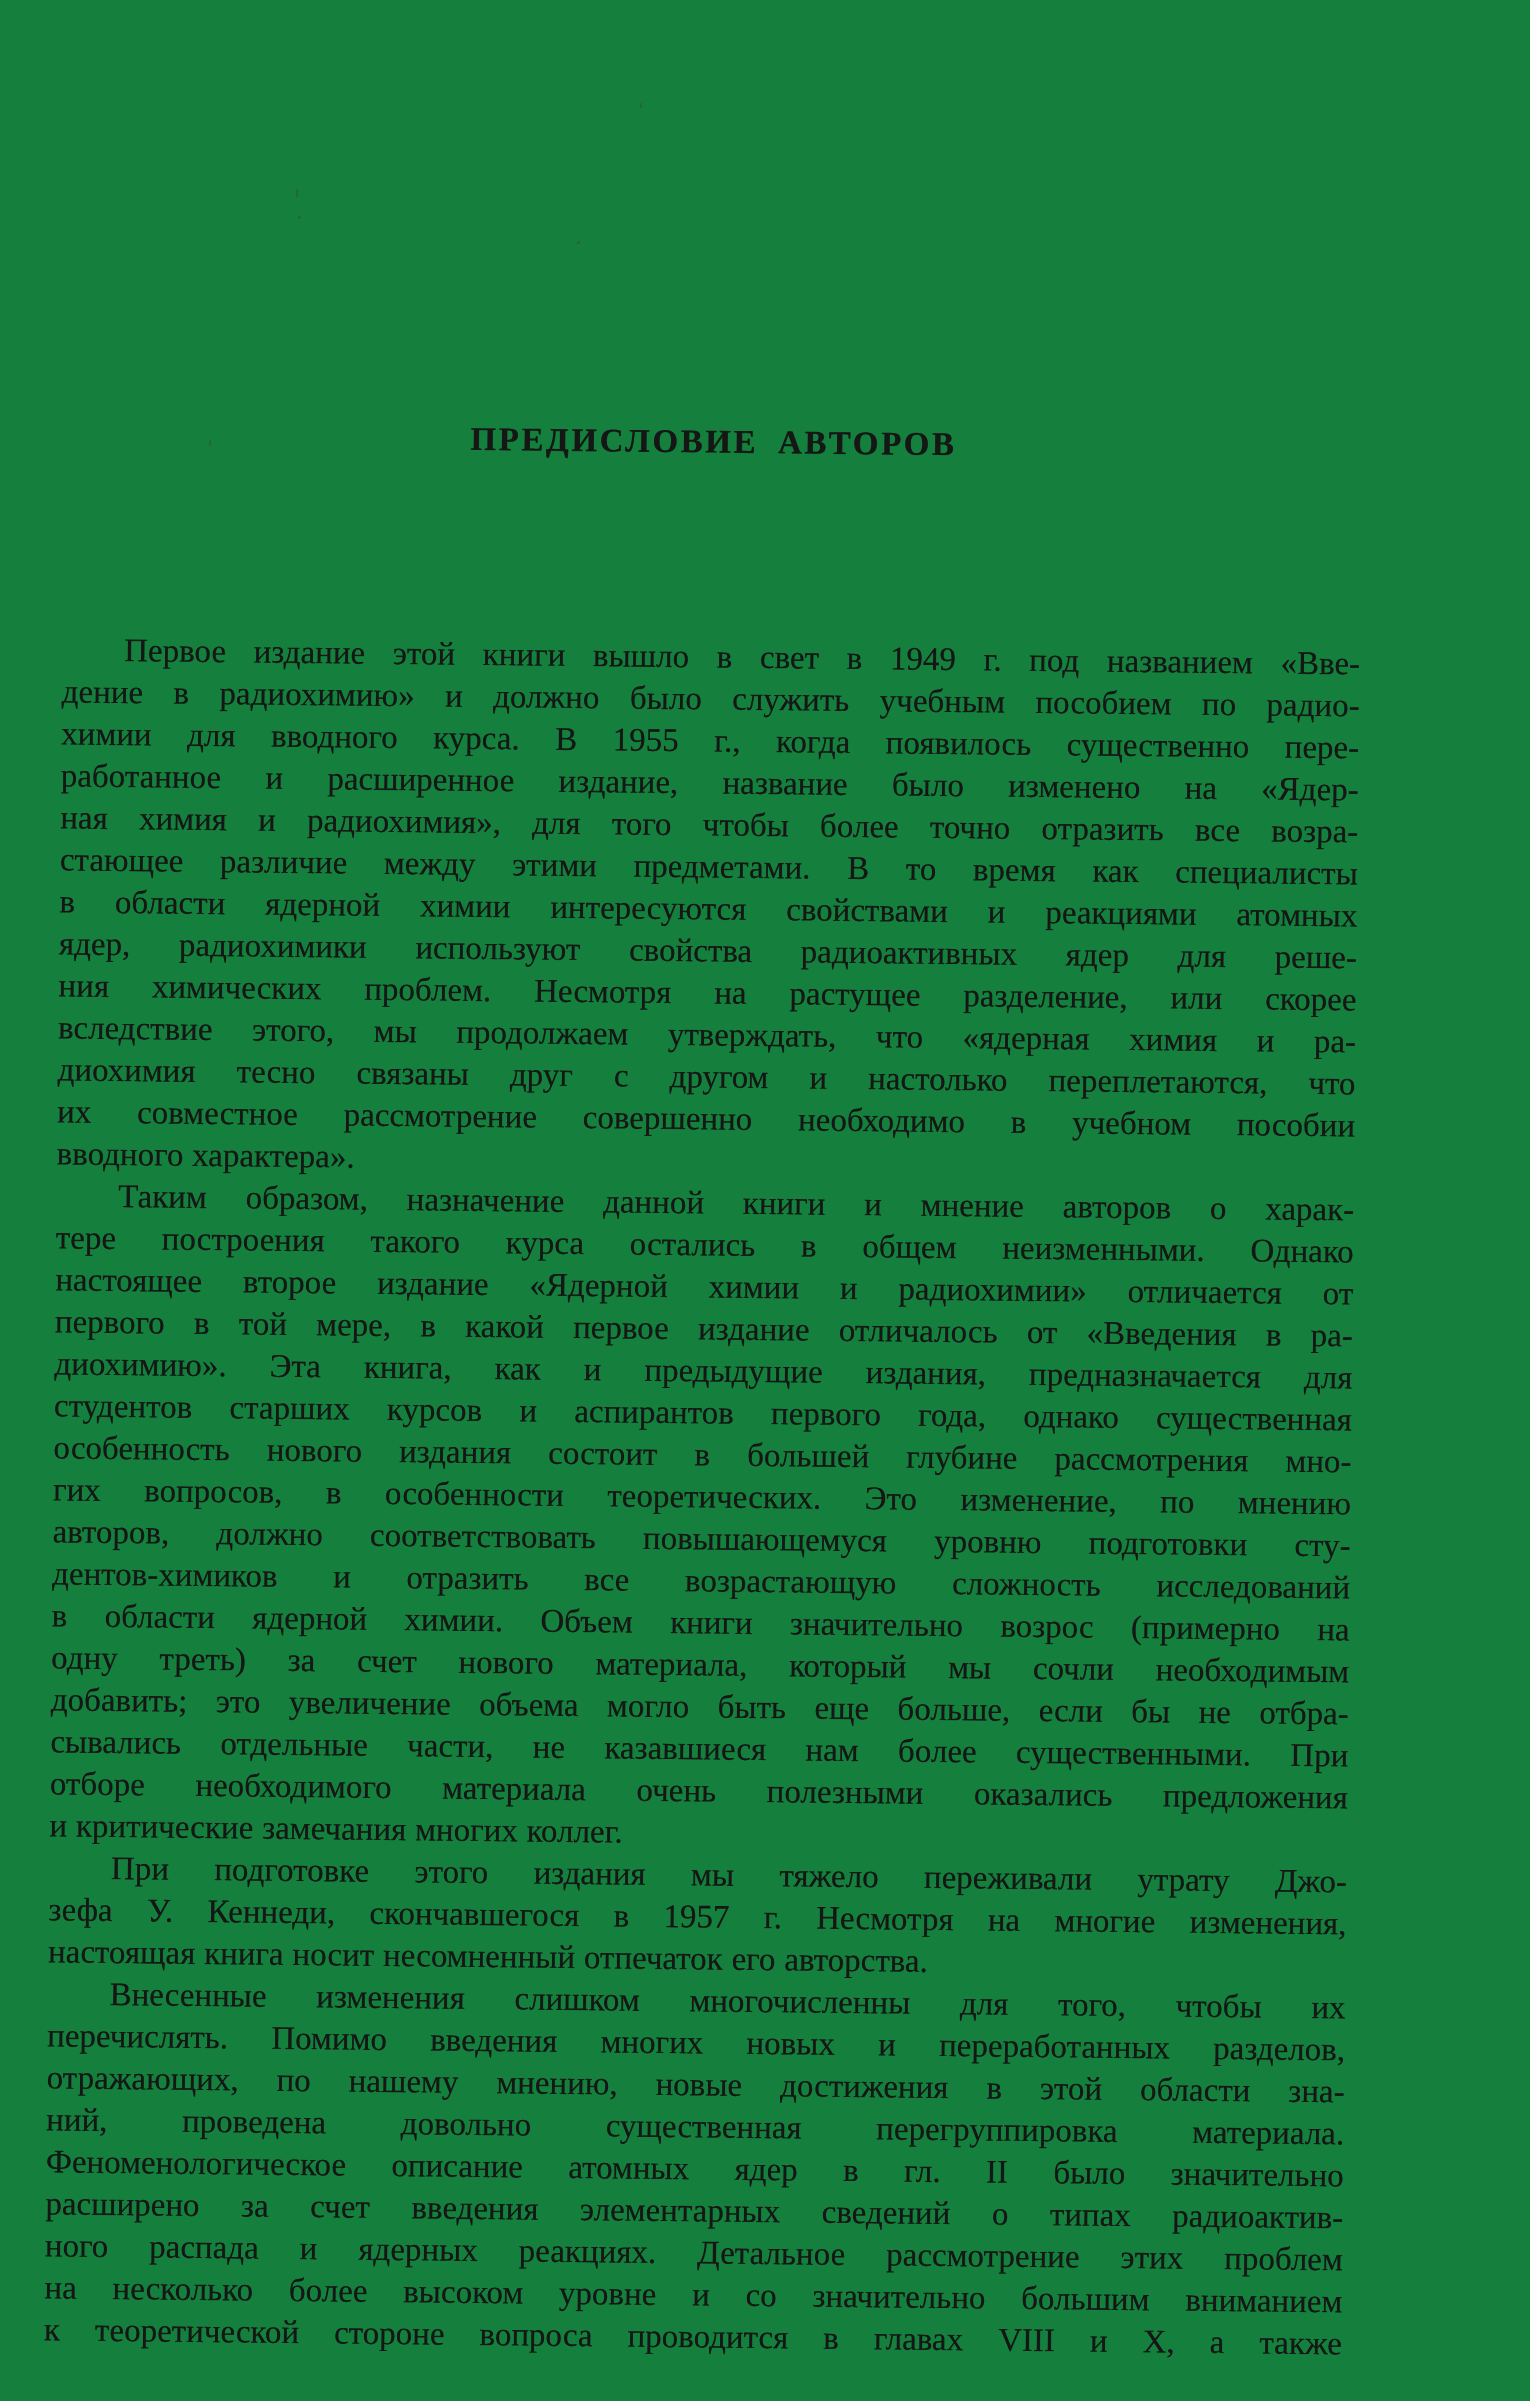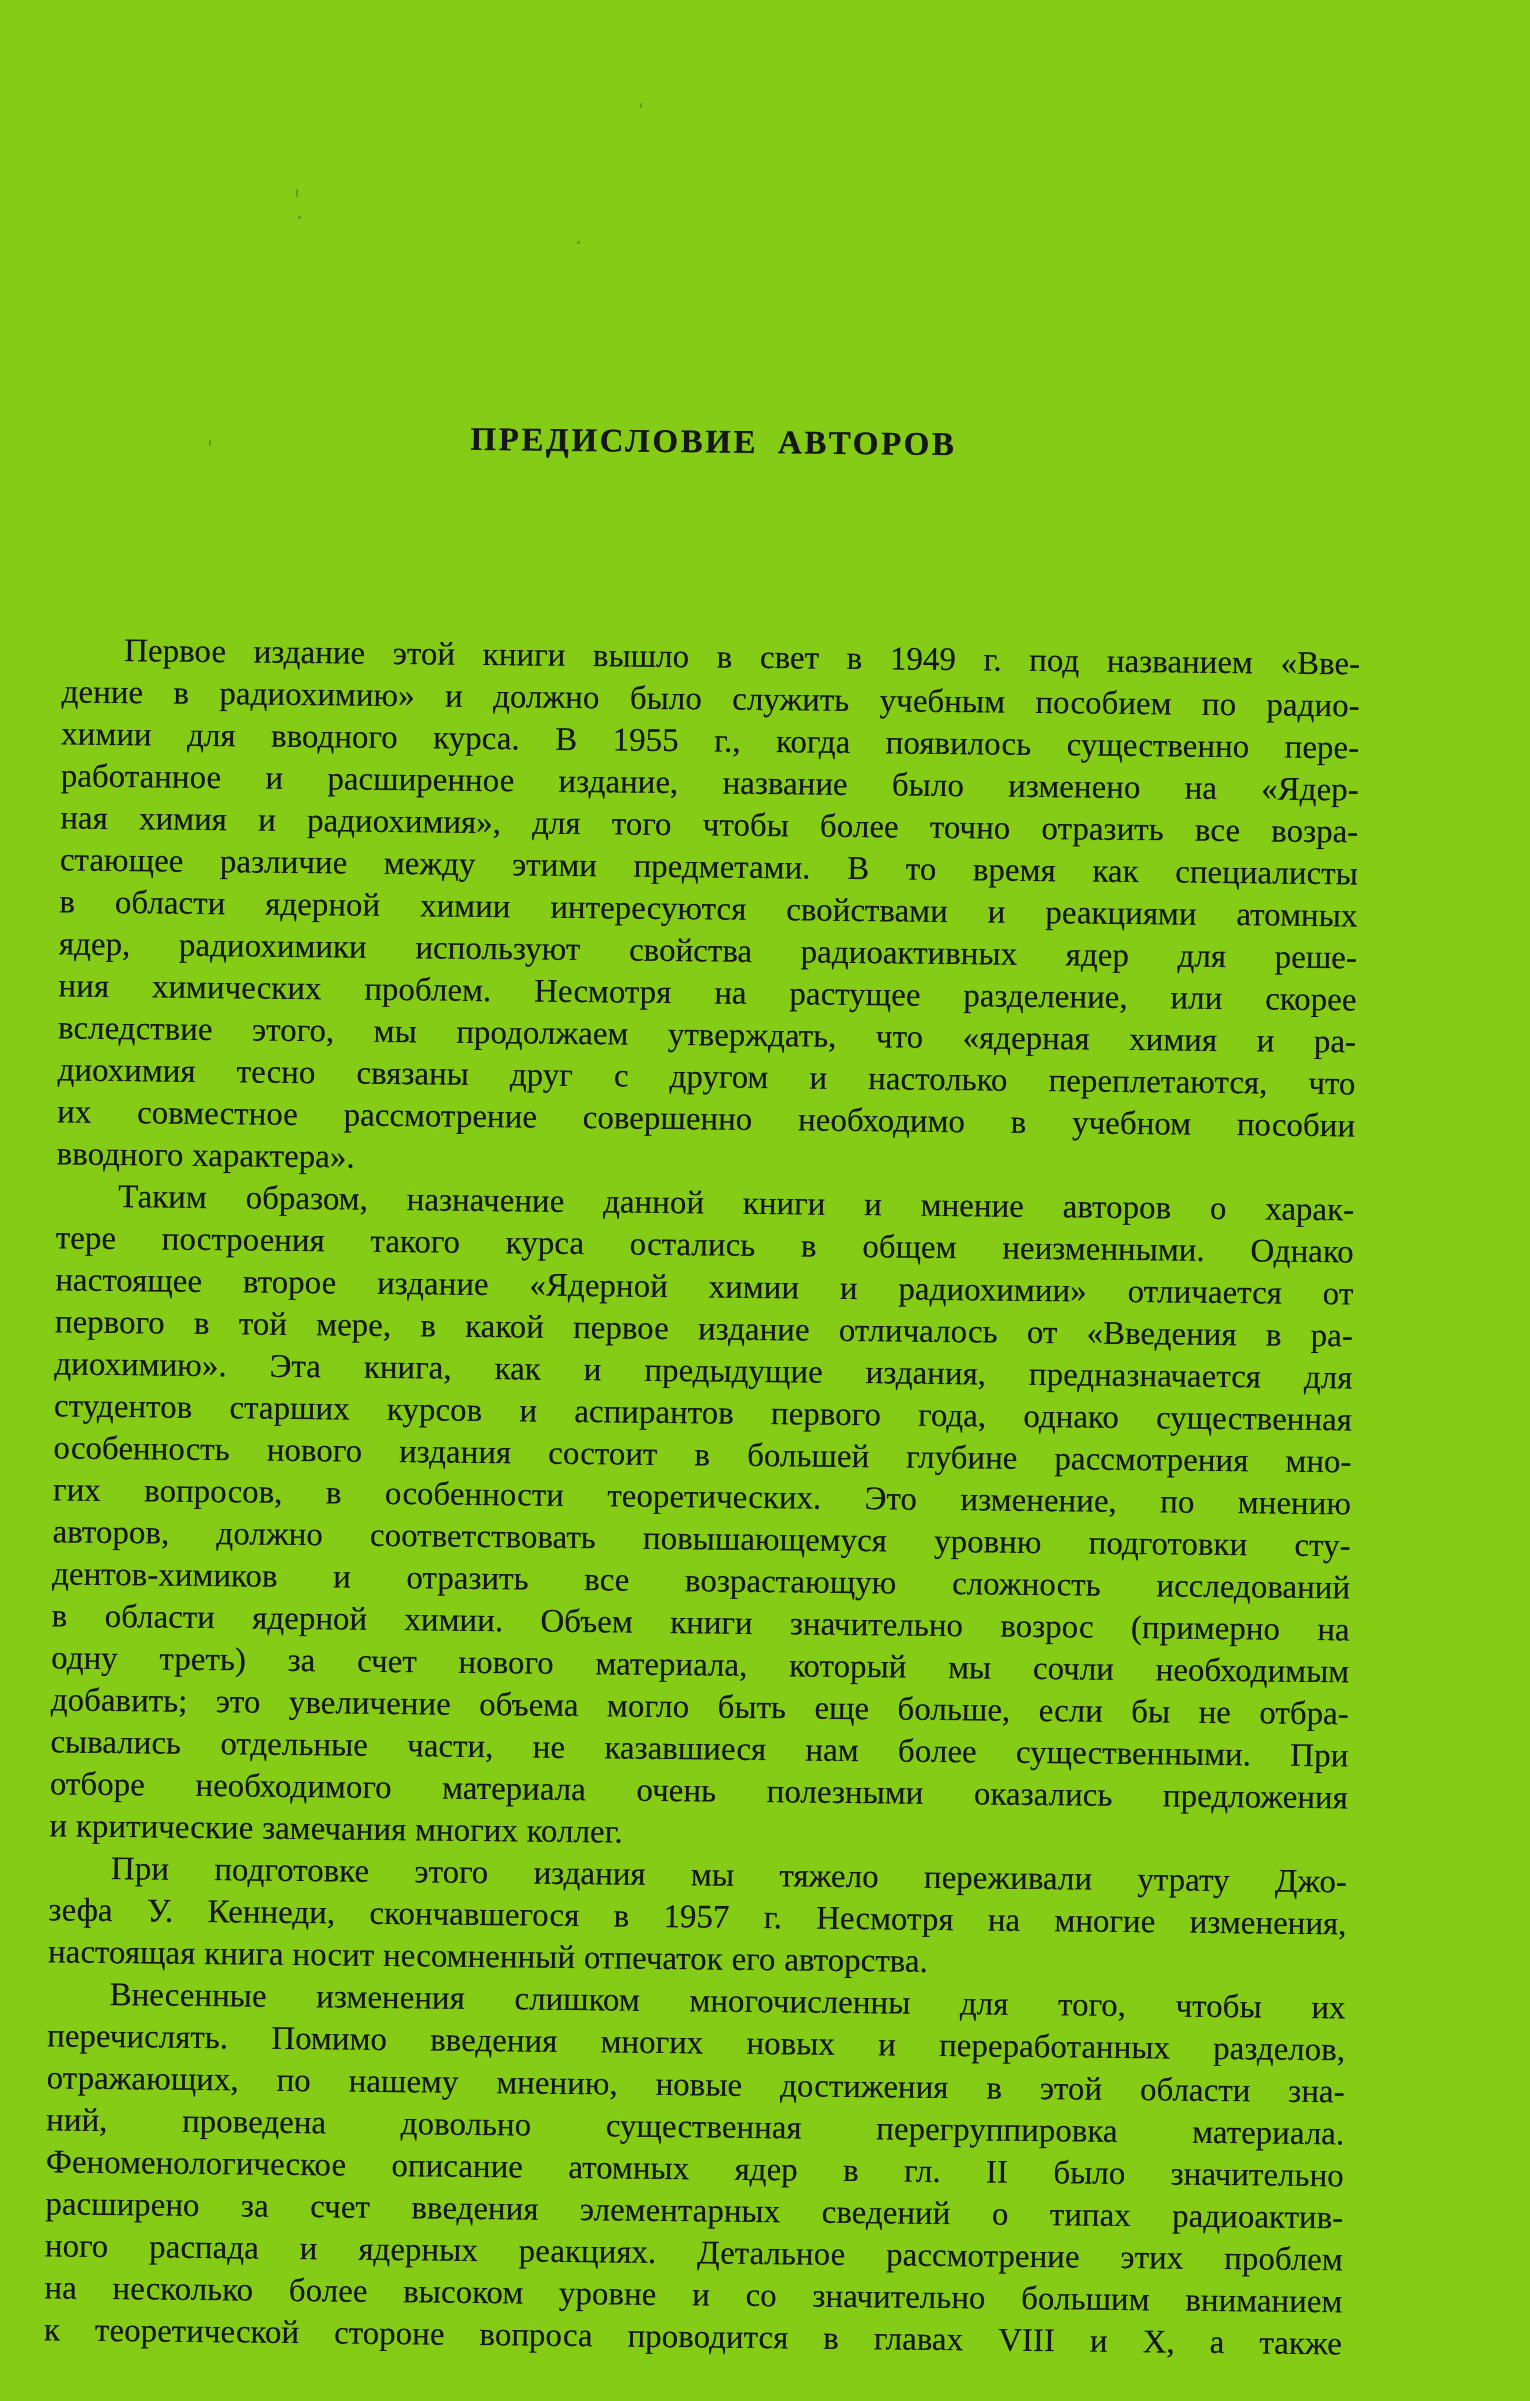--- a/index.html
+++ b/index.html
@@ -7,21 +7,21 @@
     padding: 0;
     width: 1530px;
     height: 2401px;
     overflow: hidden;
     background: #fbfbf9;
   }
   .page {
     position: relative;
     width: 1530px;
     height: 2401px;
-    background: #84cc16;
+    background: #15803d;
     font-family: "Liberation Serif", "DejaVu Serif", serif;
     color: #161616;
   }
   .tilt {
     position: absolute;
     left: 0; top: 0; right: 0; bottom: 0;
     transform: rotate(0.62deg);
     transform-origin: 765px 1403px;
   }
   .title {

